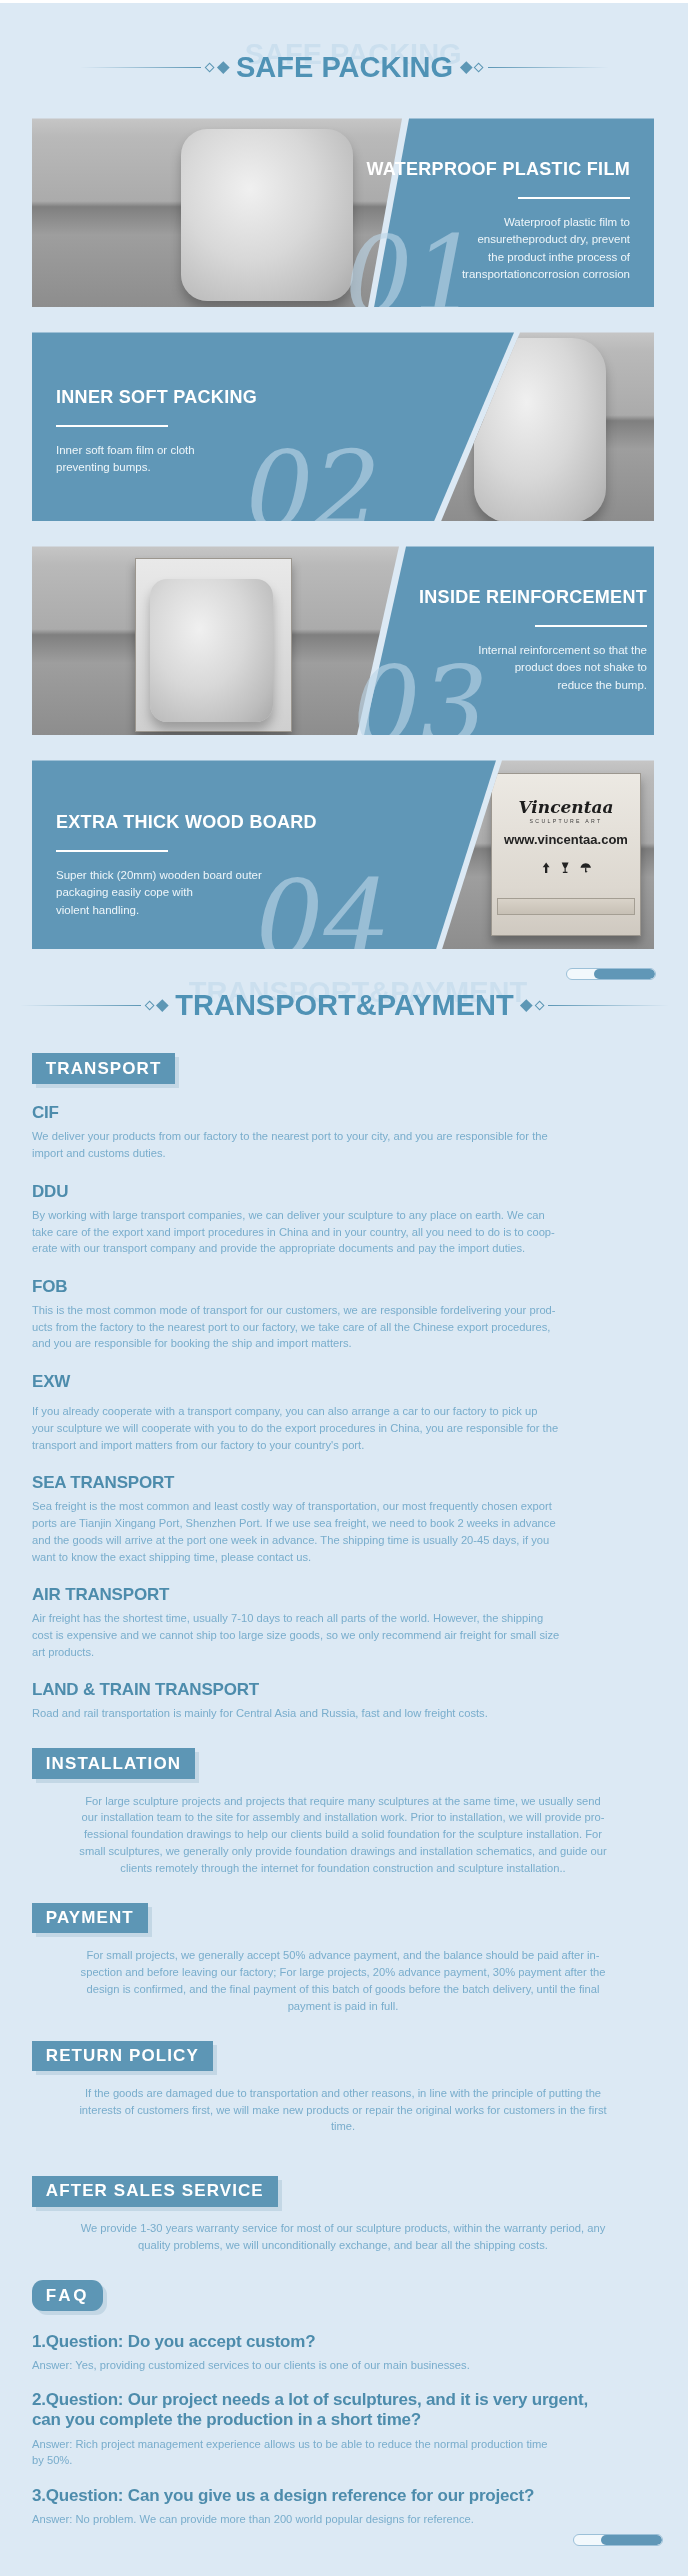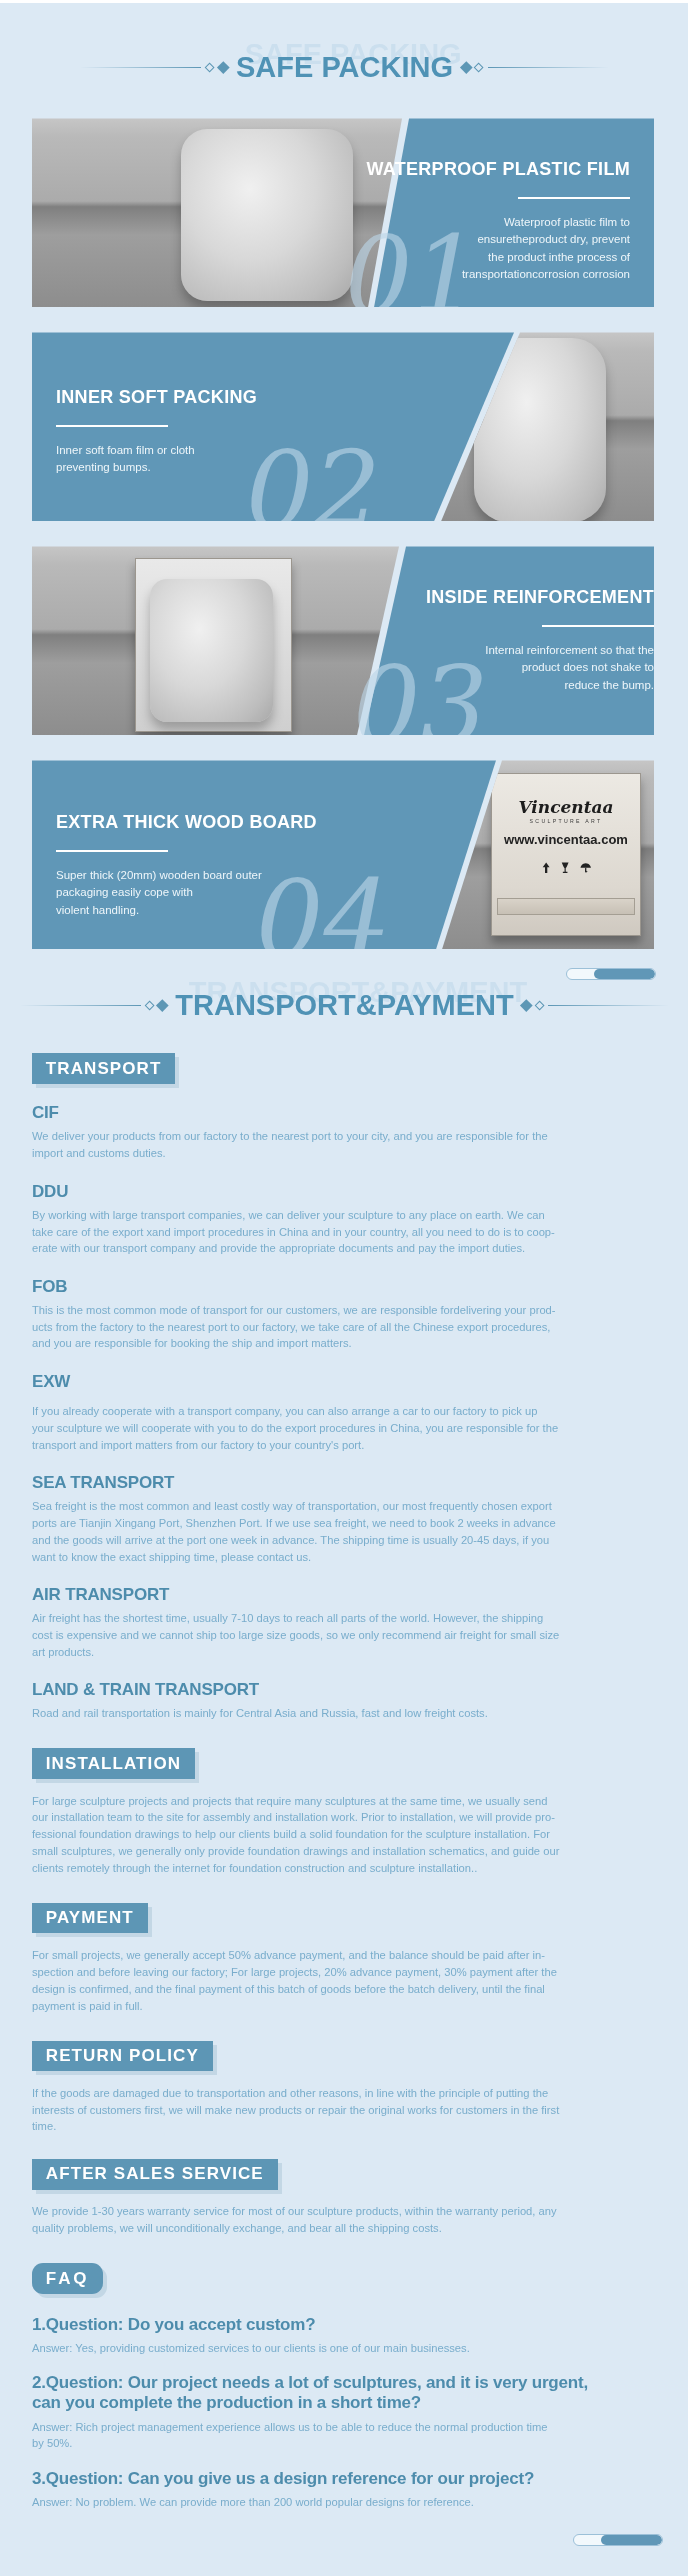--- a/index.html
+++ b/index.html
@@ -60,21 +60,21 @@
   .progress .fill{position:absolute;right:0;top:0;height:100%;width:69%;background:#6097b7;border-radius:5.2px;}
 
   
   .tp-wrap{width:622px;margin:0 auto 0 32px;}
   .label-box{display:inline-block;background:#5d96b5;color:#ffffff;font-weight:bold;
     font-size:17px;letter-spacing:1.1px;padding:5.2px 13.8px;box-shadow:4px 4px 0 #c3d7e5;white-space:nowrap;}
   .mt-label{margin-top:24px;}
   .t-item{margin-top:19.5px;}
   .t-item h3,.faq-q{margin:0;font-size:17px;font-weight:bold;color:#4d8cac;letter-spacing:-0.2px;white-space:pre-line;}
   .t-item p,.body-p,.faq-a{margin:5.2px 0 0 0;font-size:11.2px;line-height:1.5;color:#79adcc;white-space:pre-line;}
-  .body-p{margin-top:13.8px;}
+  .body-p{margin-top:13.8px;text-align:center;}
   .faq-item{margin-top:17px;}
 </style>
 </head>
 <body>
 
 <div class="canvas">
   <div class="top-strip"></div>
   <div class="content">
 
     <div class="echo-header">
@@ -123,21 +123,21 @@
       </div>
 
       <div class="pblock">
         <div class="photo" style="clip-path:polygon(0 0,367px 0,325px 100%,0 100%);">
           <div class="crate" style="left:103px;top:11.5px;width:155px;height:172px;background:linear-gradient(180deg,#e9e9e9,#cfcfcf);">
             <div class="wrapshape" style="left:14.3px;top:20px;width:123px;height:143px;border-radius:17px;"></div>
           </div>
         </div>
         <div class="panel" style="clip-path:polygon(374px 0,622px 0,622px 100%,332px 100%);"></div>
         <div class="watermark" style="left:321px;bottom:-24px;">03</div>
-        <div class="ptext al-right" style="right:0;width:241px;">
+        <div class="ptext al-right" style="right:7px;width:241px;">
           <div class="ptitle">INSIDE REINFORCEMENT</div>
           <div class="punder"></div>
           <div class="pbody">Internal reinforcement so that the
 product does not shake to
 reduce the bump.</div>
         </div>
       </div>
 
       <div class="pblock">
         <div class="photo" style="clip-path:polygon(470px 0,622px 0,622px 100%,410px 100%);">
@@ -245,21 +245,21 @@
       <p class="body-p">For small projects, we generally accept 50% advance payment, and the balance should be paid after in-
 spection and before leaving our factory; For large projects, 20% advance payment, 30% payment after the
 design is confirmed, and the final payment of this batch of goods before the batch delivery, until the final
 payment is paid in full.</p>
 
       <div style="margin-top:26.4px;"><span class="label-box">RETURN POLICY</span></div>
       <p class="body-p">If the goods are damaged due to transportation and other reasons, in line with the principle of putting the
 interests of customers first, we will make new products or repair the original works for customers in the first
 time.</p>
 
-      <div style="margin-top:24px;"><span class="label-box">AFTER SALES SERVICE</span></div>
+      <div style="margin-top:41px;"><span class="label-box">AFTER SALES SERVICE</span></div>
       <p class="body-p">We provide 1-30 years warranty service for most of our sculpture products, within the warranty period, any
 quality problems, we will unconditionally exchange, and bear all the shipping costs.</p>
 
       <div style="margin-top:26.4px;"><span class="label-box" style="letter-spacing:2.9px;border-radius:11px;">FAQ</span></div>
 
       <div class="faq-item" style="margin-top:20.7px;">
         <div class="faq-q">1.Question: Do you accept custom?</div>
         <div class="faq-a">Answer: Yes, providing customized services to our clients is one of our main businesses.</div>
       </div>
       <div class="faq-item">

